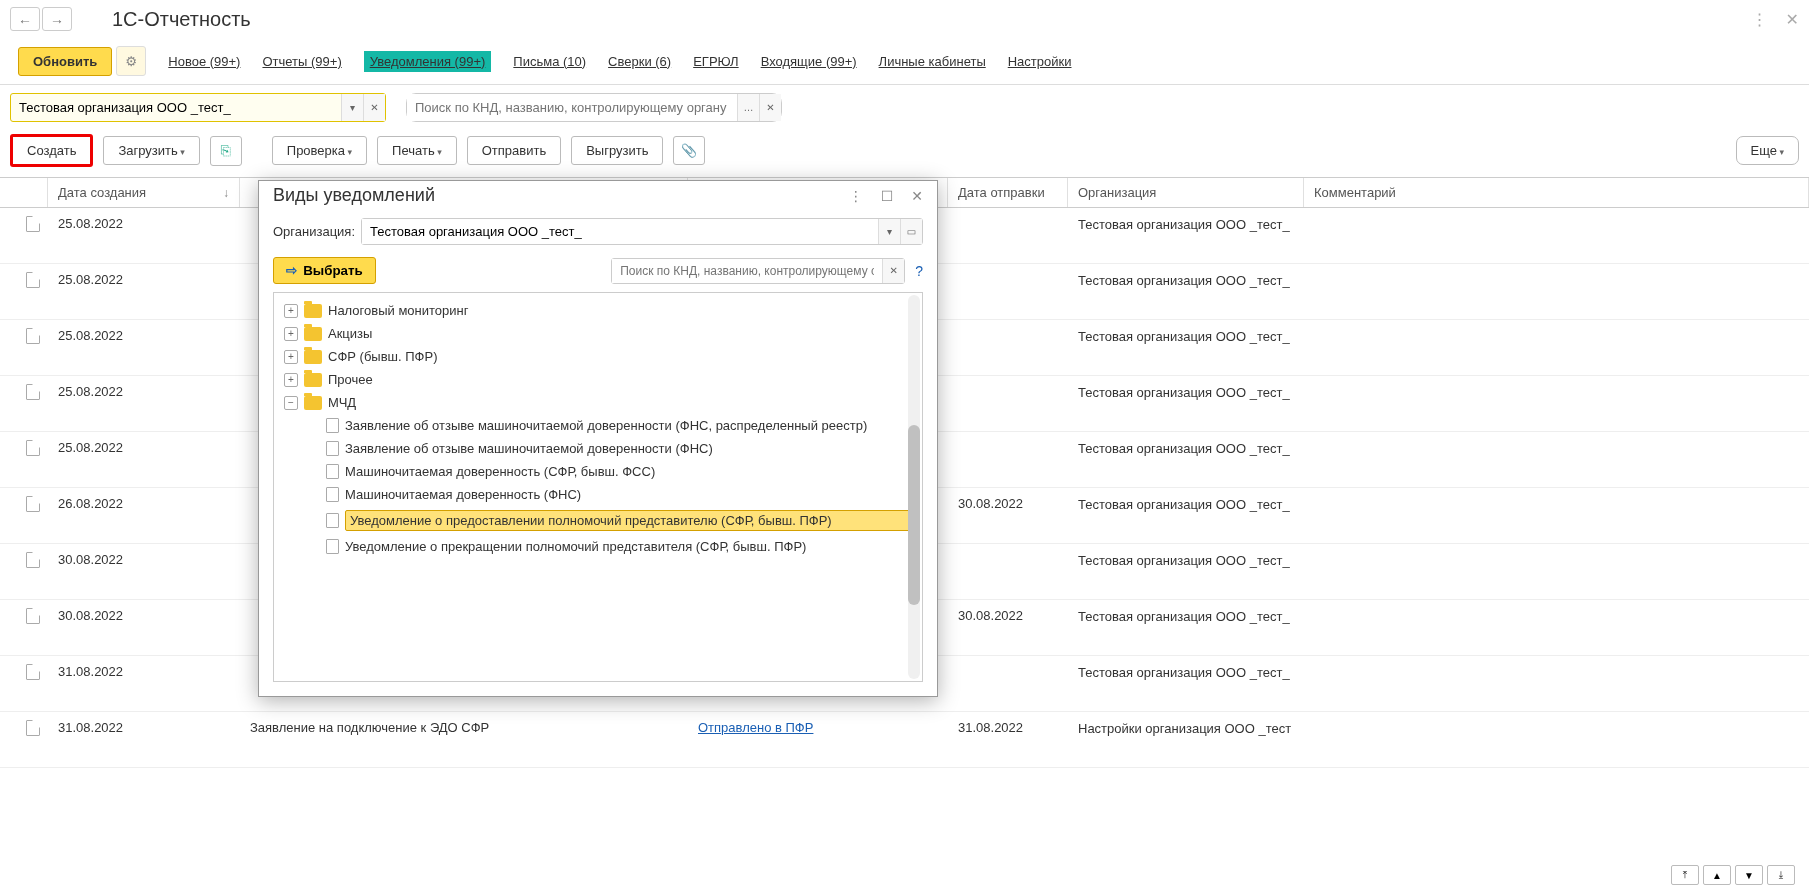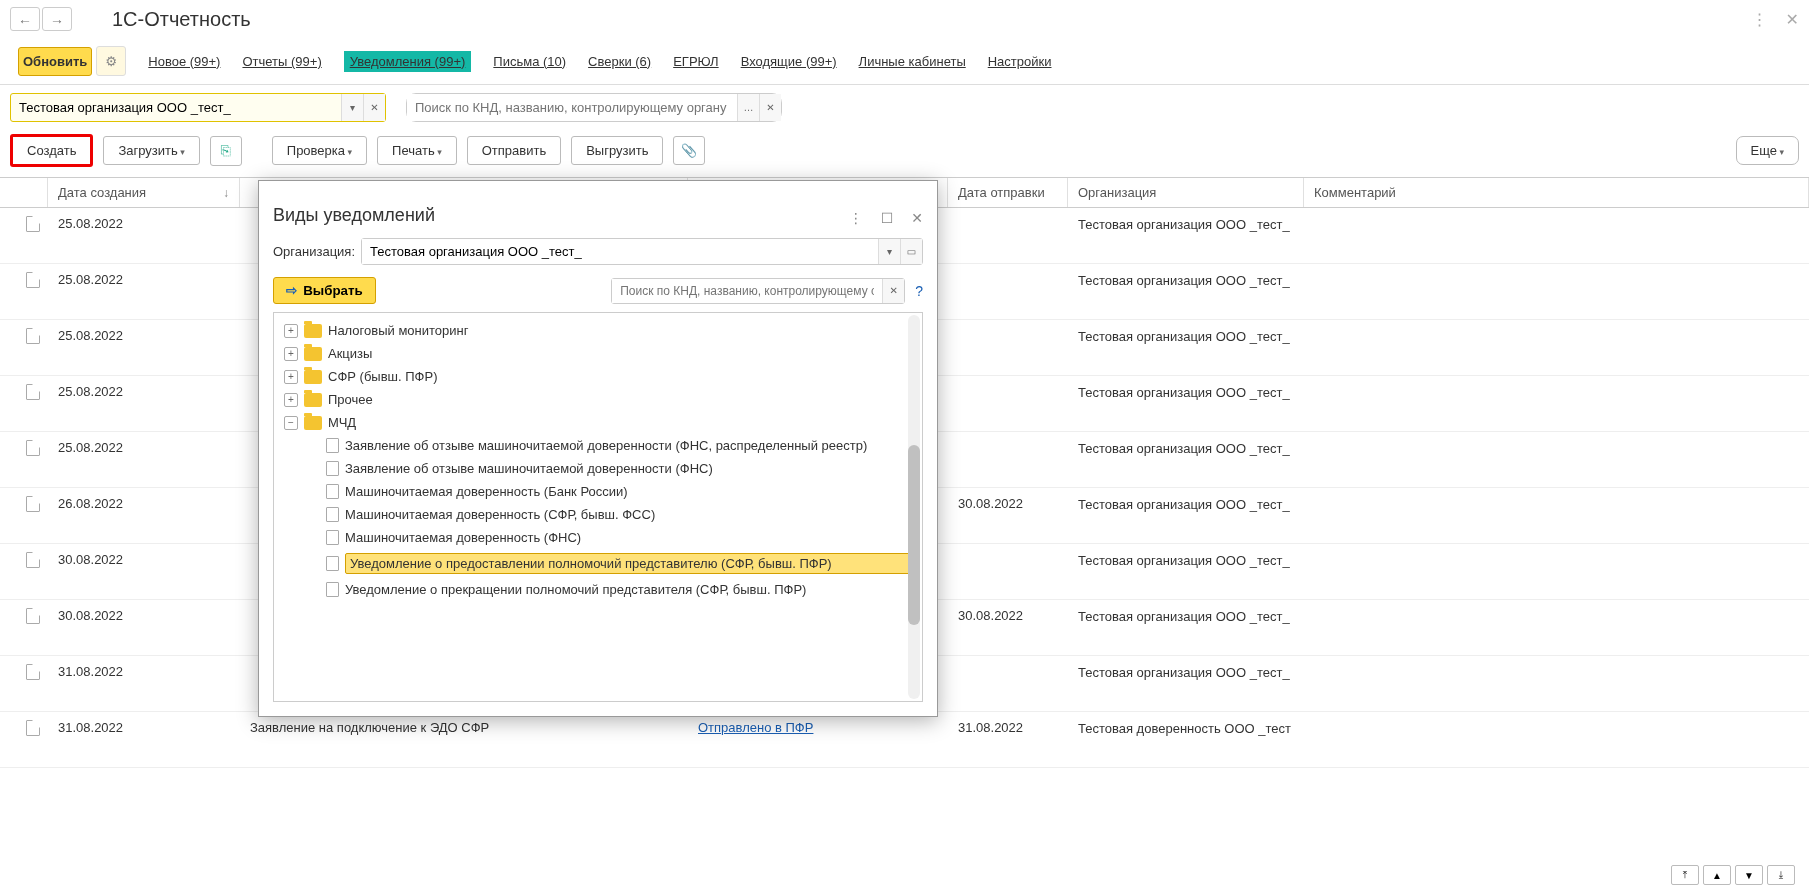--- a/index.html
+++ b/index.html
@@ -3,21 +3,21 @@
 <meta charset="utf-8">
 <style>
 * { box-sizing: border-box; margin: 0; padding: 0; }
 body { font-family: Arial, sans-serif; font-size: 13px; color: #333; background: #fff; overflow: hidden; width: 1809px; height: 895px; position: relative; }
 .window-header { display: flex; align-items: center; padding: 6px 10px; height: 38px; }
 .nav-arrows { display: flex; gap: 2px; margin-right: 40px; }
 .nav-arrow { width: 30px; height: 24px; border: 1px solid #ccc; background: #fff; border-radius: 3px; cursor: pointer; display: flex; align-items: center; justify-content: center; font-size: 14px; color: #777; }
 .window-title { font-size: 20px; color: #333; flex: 1; }
 .window-controls { display: flex; gap: 18px; color: #aaa; font-size: 16px; }
 .toolbar1 { display: flex; align-items: center; padding: 8px 18px; gap: 22px; border-bottom: 1px solid #ddd; }
-.btn-yellow { background: #ffdb4d; border: 1px solid #d4a000; color: #333; padding: 6px 4px; border-radius: 3px; cursor: pointer; font-size: 13px; font-weight: bold; }
+.btn-yellow { background: #ffdb4d; border: 1px solid #d4a000; color: #333; padding: 6px 14px; border-radius: 3px; cursor: pointer; font-size: 13px; font-weight: bold; }
 .btn-gear { background: #fff9e0; border: 1px solid #ddd; width: 30px; height: 30px; border-radius: 3px; cursor: pointer; color: #888; display: inline-flex; align-items: center; justify-content: center; margin-left: -18px; }
 .tab-link { color: #333; text-decoration: underline; cursor: pointer; }
 .tab-link.active { background: #14b8a6; padding: 3px 6px; text-decoration: underline; }
 .filter-row { display: flex; align-items: center; padding: 8px 10px; gap: 20px; }
 .org-combo { display: flex; border: 1px solid #e0c200; background: #fffef0; border-radius: 3px; }
 .org-combo input { border: none; background: transparent; padding: 6px 8px; width: 330px; font-size: 13px; outline: none; }
 .combo-btn { width: 22px; border: none; border-left: 1px solid #ddd; background: #f7f7f7; cursor: pointer; font-size: 10px; color: #666; }
 .search-combo { display: flex; border: 1px solid #ccc; border-radius: 10px; }
 .search-combo input { border: none; padding: 6px 8px; width: 330px; font-size: 13px; outline: none; color: #999; }
 .toolbar2 { display: flex; align-items: center; padding: 4px 10px 10px; gap: 10px; }
@@ -44,21 +44,21 @@
 .cell-name { width: 448px; padding: 0 10px; }
 .cell-status { width: 260px; padding: 0 10px; }
 .cell-status a { color: #1a5fb4; text-decoration: underline; }
 .cell-sent { width: 120px; padding: 0 10px; }
 .cell-org { width: 236px; padding: 0 10px; line-height: 1.4; }
 .doc-icon { width: 14px; height: 16px; border: 1px solid #aaa; border-radius: 1px; display: inline-block; position: relative; background: #fff; }
 .doc-icon::before { content: ''; position: absolute; top: -1px; right: -1px; border: 4px solid transparent; border-top-color: #fff; border-right-color: #fff; }
 .footer-nav { position: absolute; bottom: 10px; right: 14px; display: flex; gap: 4px; }
 .footer-btn { width: 28px; height: 20px; border: 1px solid #bbb; background: #fff; border-radius: 2px; cursor: pointer; font-size: 10px; display: flex; align-items: center; justify-content: center; }
 .modal { position: absolute; top: 180px; left: 258px; width: 680px; background: #fff; border: 1px solid #999; box-shadow: 0 4px 20px rgba(0,0,0,0.3); }
-.modal-header { display: flex; align-items: flex-end; padding: 24px 14px 8px; }
+.modal-header { display: flex; align-items: center; padding: 4px 14px 8px; }
 .modal-title { font-size: 18px; flex: 1; }
 .modal-controls { display: flex; gap: 18px; color: #888; font-size: 14px; }
 .modal-controls span { cursor: pointer; }
 .modal-org-row { display: flex; align-items: center; padding: 4px 14px 8px; gap: 6px; }
 .modal-org-row label { font-size: 13px; }
 .modal-org-combo { flex: 1; display: flex; border: 1px solid #ccc; border-radius: 3px; }
 .modal-org-combo input { flex: 1; border: none; padding: 5px 8px; font-size: 13px; outline: none; }
 .modal-toolbar { display: flex; align-items: center; padding: 4px 14px 8px; gap: 10px; }
 .btn-select { background: #ffdb4d; border: 1px solid #d4a000; padding: 5px 12px; border-radius: 3px; cursor: pointer; font-weight: bold; display: flex; align-items: center; gap: 6px; }
 .modal-search { display: flex; border: 1px solid #ccc; border-radius: 3px; }
@@ -219,21 +219,21 @@
     <div class="cell-status"></div>
     <div class="cell-sent"></div>
     <div class="cell-org">Тестовая организация ООО _тест_</div>
   </div>
       <div class="row">
     <div class="cell-icon"><span class="doc-icon"></span></div>
     <div class="cell-date">31.08.2022</div>
     <div class="cell-name">Заявление на подключение к ЭДО СФР</div>
     <div class="cell-status"><a href="#">Отправлено в ПФР</a></div>
     <div class="cell-sent">31.08.2022</div>
-    <div class="cell-org">Тестовая доверенность ООО _тест</div>
+    <div class="cell-org">Настройки организация ООО _тест</div>
   </div>
     </div>
 </div>
 
 <div class="footer-nav">
   <button class="footer-btn">⤒</button>
   <button class="footer-btn">▲</button>
   <button class="footer-btn">▼</button>
   <button class="footer-btn">⤓</button>
 </div>
@@ -300,25 +300,20 @@
     <span class="tree-label">Заявление об отзыве машиночитаемой доверенности (ФНС, распределенный реестр)</span>
   </div>
         <div class="tree-item level1">
     <span class="expander blank"></span>
     <span class="file-icon"></span>
     <span class="tree-label">Заявление об отзыве машиночитаемой доверенности (ФНС)</span>
   </div>
         <div class="tree-item level1">
     <span class="expander blank"></span>
     <span class="file-icon"></span>
-    <span class="tree-label">Машиночитаемая доверенность (Банк России)</span>
-  </div>
-        <div class="tree-item level1">
-    <span class="expander blank"></span>
-    <span class="file-icon"></span>
     <span class="tree-label">Машиночитаемая доверенность (СФР, бывш. ФСС)</span>
   </div>
         <div class="tree-item level1">
     <span class="expander blank"></span>
     <span class="file-icon"></span>
     <span class="tree-label">Машиночитаемая доверенность (ФНС)</span>
   </div>
         <div class="tree-item level1">
     <span class="expander blank"></span>
     <span class="file-icon"></span>

